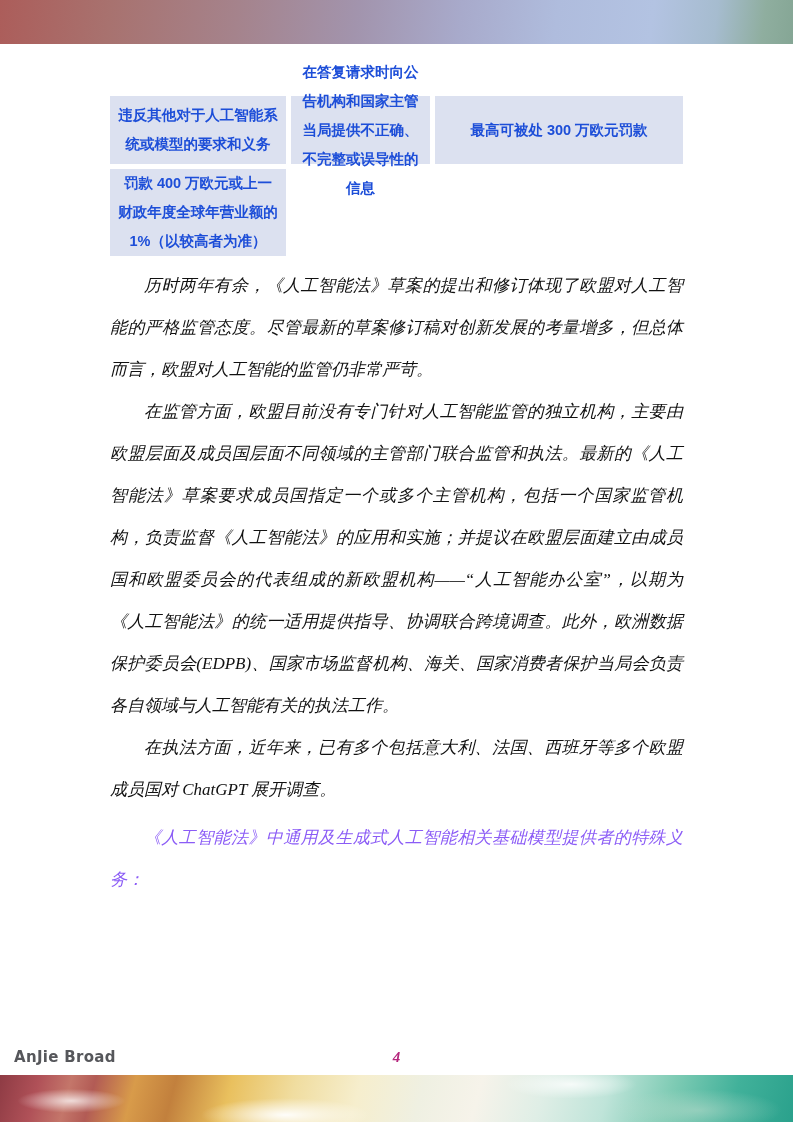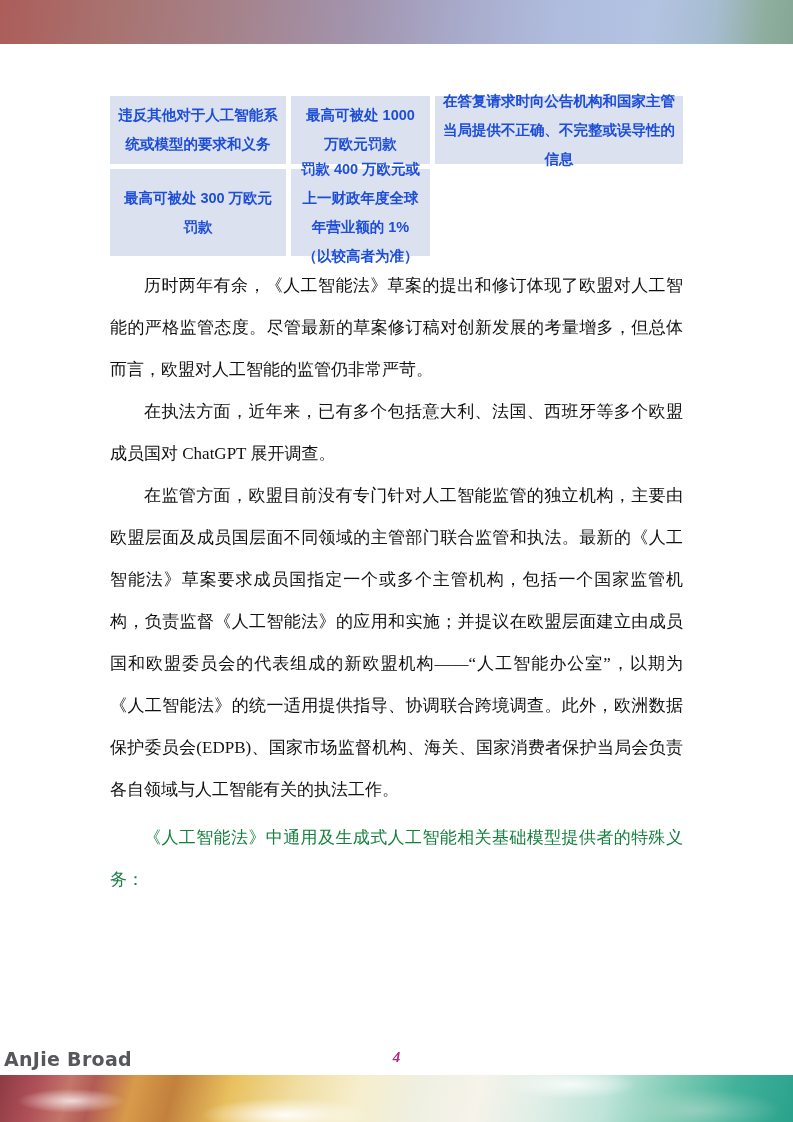--- a/index.html
+++ b/index.html
@@ -50,45 +50,46 @@
   }
 
   
   .body-text {
     position: absolute;
     top: 265px; left: 110px;
     width: 573px;
     color: #111111;
     font-size: 17px;
     line-height: 42px;
+    font-style: italic; 
     text-align: justify;
     text-align-last: left;
   }
   .body-text p {
     margin: 0;
     text-indent: 2em;
   }
   .highlight-heading {
     margin-top: 6px !important;
-    color: #15803d;
+    color: #8b5cf6;
     font-weight: normal;
   }
 
   
   .footer {
     position: absolute;
     top: 1046px; left: 0;
     width: 793px; height: 26px;
   }
   .logo-text {
     position: absolute;
-    left: 4px; top: 2px;
+    left: 14px; top: 2px;
     font-family: "DejaVu Sans", "Liberation Sans", sans-serif;
     font-weight: bold;
-    font-size: 19px;
+    font-size: 15px;
     letter-spacing: 0.3px;
     color: #56575b;
   }
   .page-number {
     position: absolute;
     left: 0; top: 3px;
     width: 793px;
     text-align: center;
     font-family: "Liberation Serif", serif;
     font-weight: bold;
@@ -116,30 +117,29 @@
 </style>
 </head>
 <body>
 
 <div class="page">
 
   <div class="top-banner"></div>
 
   <div class="doc-table">
     <div class="cell">违反其他对于人工智能系统或模型的要求和义务</div>
-    <div class="cell">最高可被处 1000 万欧元罚款</div>
     <div class="cell">在答复请求时向公告机构和国家主管当局提供不正确、不完整或误导性的信息</div>
     <div class="cell">最高可被处 300 万欧元罚款</div>
     <div class="cell">罚款 400 万欧元或上一财政年度全球年营业额的 1%（以较高者为准）</div>
   </div>
 
   <div class="body-text">
     <p>历时两年有余，《人工智能法》草案的提出和修订体现了欧盟对人工智能的严格监管态度。尽管最新的草案修订稿对创新发展的考量增多，但总体而言，欧盟对人工智能的监管仍非常严苛。</p>
+    <p>在监管方面，欧盟目前没有专门针对人工智能监管的独立机构，主要由欧盟层面及成员国层面不同领域的主管部门联合监管和执法。最新的《人工智能法》草案要求成员国指定一个或多个主管机构，包括一个国家监管机构，负责监督《人工智能法》的应用和实施；并提议在欧盟层面建立由成员国和欧盟委员会的代表组成的新欧盟机构——“人工智能办公室”，以期为《人工智能法》的统一适用提供指导、协调联合跨境调查。此外，欧洲数据保护委员会(EDPB)、国家市场监督机构、海关、国家消费者保护当局会负责各自领域与人工智能有关的执法工作。</p>
     <p>在执法方面，近年来，已有多个包括意大利、法国、西班牙等多个欧盟成员国对 ChatGPT 展开调查。</p>
-    <p>在监管方面，欧盟目前没有专门针对人工智能监管的独立机构，主要由欧盟层面及成员国层面不同领域的主管部门联合监管和执法。最新的《人工智能法》草案要求成员国指定一个或多个主管机构，包括一个国家监管机构，负责监督《人工智能法》的应用和实施；并提议在欧盟层面建立由成员国和欧盟委员会的代表组成的新欧盟机构——“人工智能办公室”，以期为《人工智能法》的统一适用提供指导、协调联合跨境调查。此外，欧洲数据保护委员会(EDPB)、国家市场监督机构、海关、国家消费者保护当局会负责各自领域与人工智能有关的执法工作。</p>
     <p class="highlight-heading">《人工智能法》中通用及生成式人工智能相关基础模型提供者的特殊义务：</p>
   </div>
 
   <div class="footer">
     <span class="logo-text">AnJie Broad</span>
     <span class="page-number">4</span>
   </div>
 
   <div class="bottom-art"></div>
 

